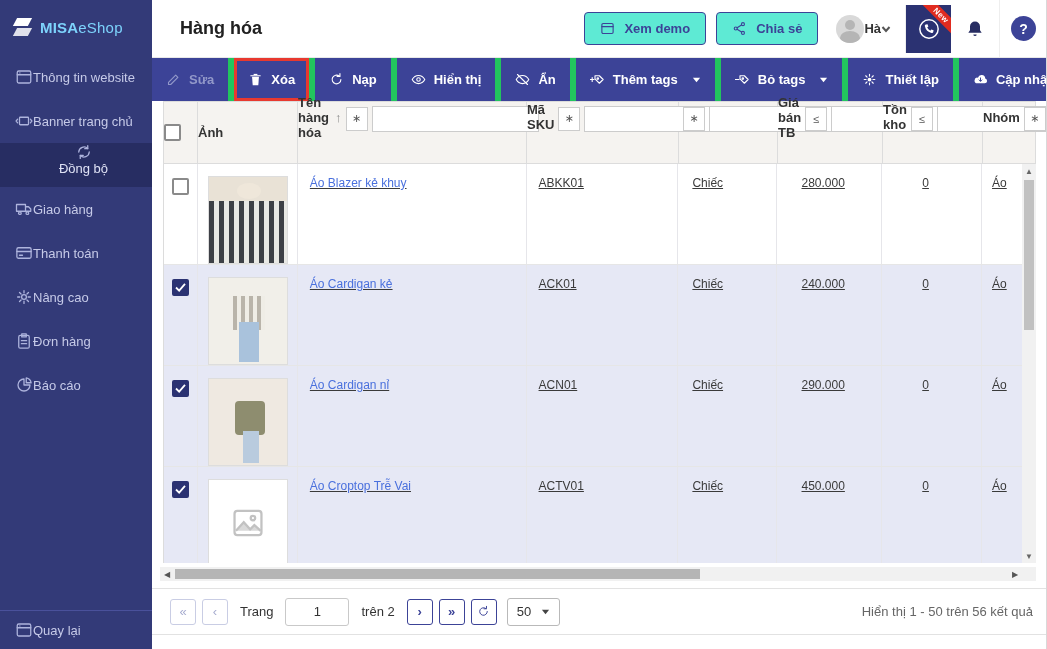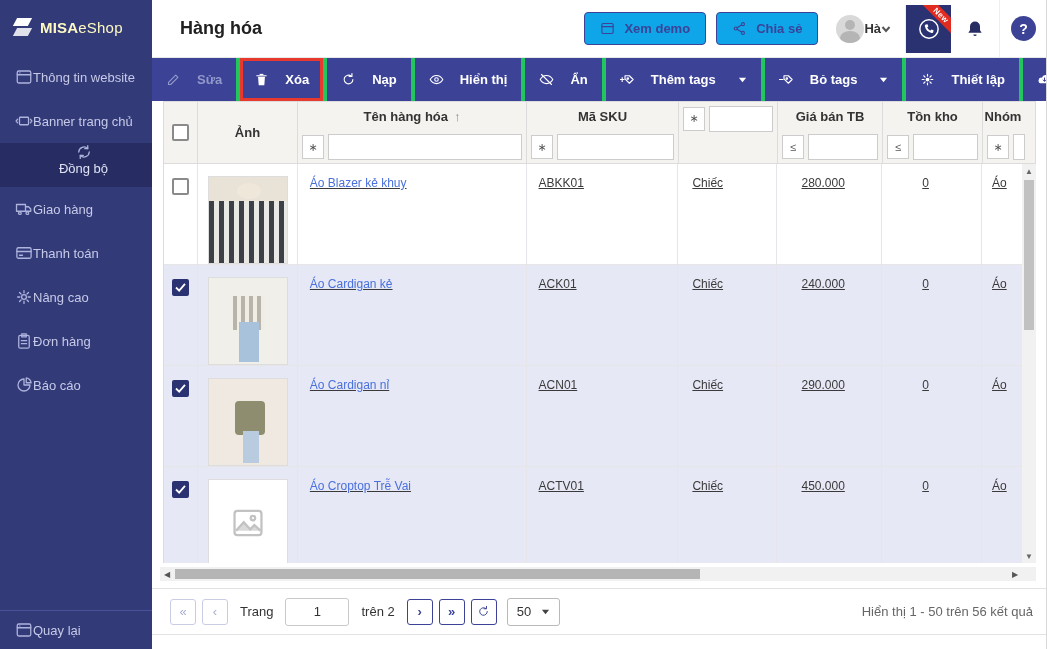--- a/index.html
+++ b/index.html
@@ -11,40 +11,40 @@
   }
   svg { display:block; }
 
   
   .sidebar { position:absolute; left:0; top:0; width:152px; height:649px; background:#333a78; z-index:5; }
   .logo { height:55px; display:flex; align-items:center; padding-left:13px; gap:7px; }
   .logo-mark { width:20px; height:22px; position:relative; }
   .logo-mark i { position:absolute; left:2px; width:15px; height:8px; background:#fff; display:block; }
   .logo-mark i:first-child { top:1px; transform:skew(-28deg); }
   .logo-mark i:last-child { top:11px; transform:skew(-28deg); opacity:.85; }
-  .logo-text { color:#fef9c3; font-size:15px; letter-spacing:.2px; white-space:nowrap; }
+  .logo-text { color:#7dd3fc; font-size:15px; letter-spacing:.2px; white-space:nowrap; }
   .logo-text b { font-weight:bold; }
   .nav-item { height:44px; display:flex; align-items:center; padding-left:15px;
     color:#c6cae8; font-size:13px; cursor:pointer; }
   .nav-item.active { background:#272d62; color:#dfe2f5;flex-direction:column; }
   .nav-ic { width:18px; height:18px; flex:0 0 18px; color:#aeb4dd; }
   .nav-ic svg { width:18px; height:18px; stroke:currentColor; fill:none; stroke-width:1.7; stroke-linecap:round; stroke-linejoin:round; }
   .sidebar-footer { position:absolute; bottom:0; left:0; width:152px; border-top:1px solid #4a519b; }
   .sidebar-footer .nav-item { height:38px; }
 
   
   .main { position:absolute; left:152px; top:0; width:895px; height:649px; }
 
   
   .page-header { height:58px; background:#fff; border-bottom:1px solid #e8e8e8;
     display:flex; align-items:center; padding:0 0 0 28px; }
   .page-title { font-size:18px; font-weight:bold; color:#212121; }
   .hdr-right { margin-left:auto; display:flex; align-items:center; height:100%; }
   .btn-outline { display:flex; align-items:flex-start; gap:9px; border:1px solid #3c4397; color:#3c4397;
-    background:#0ea5e9; border-radius:4px; padding:8px 15px; font-size:13px; font-weight:bold; cursor:pointer; margin-right:10px; }
+    background:#5eead4; border-radius:4px; padding:8px 15px; font-size:13px; font-weight:bold; cursor:pointer; margin-right:10px; }
   .btn-outline svg { width:15px; height:15px; stroke:#3c4397; fill:none; stroke-width:1.8; stroke-linecap:round; }
   .userbox { display:flex; align-items:center; gap:0; padding:0 14px 0 8px; cursor:pointer;justify-content:space-between; }
   .avatar { width:28px; height:28px; border-radius:50%; background:#d9d9d9; overflow:hidden; position:relative; }
   .avatar::before { content:""; position:absolute; left:9px; top:5px; width:10px; height:10px; border-radius:50%; background:#b5b5b5; }
   .avatar::after { content:""; position:absolute; left:4px; top:16px; width:20px; height:14px; border-radius:50%; background:#b5b5b5; }
   .user-name { font-size:13px; font-weight:bold; color:#333; }
   .chev { width:10px; height:10px; }
   .chev svg { width:10px; height:10px; stroke:#555; fill:none; stroke-width:2; }
   .phone-tile { width:46px; height:48px; background:#2b3272; margin:5px 0; position:relative; overflow:hidden;
     display:flex; align-items:center; justify-content:center; cursor:pointer; border-left:1px solid #eee; }
@@ -52,34 +52,34 @@
   .ribbon { position:absolute; top:5px; right:-12px; background:#e02b20; color:#fff; font-size:8px; font-weight:bold;
     padding:1px 13px; transform:rotate(45deg); letter-spacing:.5px; }
   .bell-wrap { width:48px; height:100%; display:flex; align-items:center; justify-content:center; cursor:pointer; }
   .bell-wrap svg { width:20px; height:20px; fill:#272d62; }
   .help-wrap { width:48px; height:100%; display:flex; align-items:center; justify-content:center; border-left:1px solid #eee; cursor:pointer; }
   .help-circle { width:25px; height:25px; border-radius:50%; background:#3c4397; color:#fff; font-size:14px; font-weight:bold;
     display:flex; align-items:center; justify-content:center; }
 
   
   .toolbar { height:43px; background:#3c4397; display:flex; align-items:stretch; }
-  .tb-item { display:flex; align-items:center; gap:16px; padding:0 14px; color:#fff; font-size:13px; font-weight:bold;
-    border-right:4px solid #22c55e; cursor:pointer; position:relative; white-space:nowrap; }
+  .tb-item { display:flex; align-items:center; gap:8px; padding:0 14px; color:#fff; font-size:13px; font-weight:bold;
+    border-right:6px solid #22c55e; cursor:pointer; position:relative; white-space:nowrap; }
   .tb-item svg { width:15px; height:15px; stroke:#fff; fill:none; stroke-width:1.8; stroke-linecap:round; stroke-linejoin:round; }
   .tb-item.disabled { color:#9298c9; }
   .tb-item.disabled svg { stroke:#9298c9; }
   .tb-item .dd { margin-left:6px; }
   .tb-item .dd svg { width:9px; height:9px; fill:#fff; stroke:none; }
   .tb-item.hl { box-shadow: inset 0 0 0 3px #e8392f; }
   .tb-item .fillw { fill:#fff; stroke:none; }
 
   
   .table-wrap { position:absolute; left:11px; top:101px; width:873px; }
   .thead { display:flex; background:#f5f3f0; border:1px solid #dcdcdc; height:63px; }
-  .hcol { border-right:1px solid #dcdcdc; display:flex; flex-direction:column; }
+  .hcol { border-right:1px solid #dcdcdc; display:flex; flex-direction:row; }
   .hcol:last-child { border-right:none; }
   .hlab { font-size:13px; font-weight:bold; color:#333; display:flex; align-items:center; justify-content:center; height:30px; gap:6px; }
   .hlab.full { height:100%; }
   .sort-arrow { color:#8a8a8a; font-weight:normal; font-size:13px; }
   .hfilter { height:33px; display:flex; align-items:center; gap:4px; padding:0 4px; }
   .fop { width:22px; height:24px; background:#fff; border:1px solid #ccc; color:#555; font-size:11px;
     display:flex; align-items:center; justify-content:center; cursor:pointer; flex:0 0 22px; }
   .finput { flex:1; height:26px; border:1px solid #ccc; background:#fff; min-width:0; font-size:12px; padding:0 5px; font-family:inherit; }
   .w-check{width:34px} .w-img{width:100px} .w-name{width:229px} .w-sku{width:152px}
   .w-unit{width:99px} .w-price{width:105px} .w-stock{width:100px} .w-group{width:40px}

